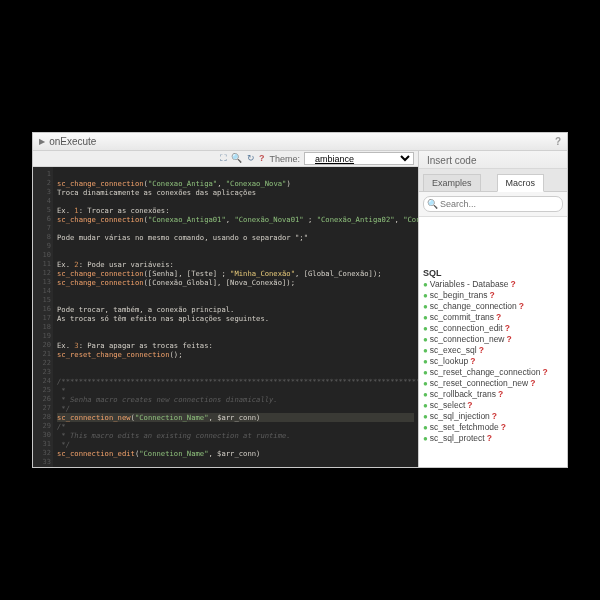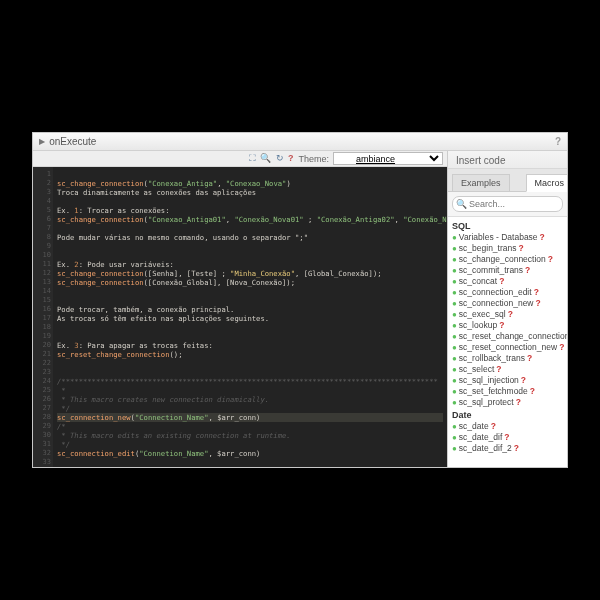--- a/index.html
+++ b/index.html
@@ -56,21 +56,21 @@
     color: #666;
     border-bottom: 1px solid #d8d8d8;
   }
   .toolbar .icons span { margin: 0 1px; cursor: pointer; color:#5a7a9a; }
   .toolbar .icons .q { color:#c05050; font-weight:bold; }
   .toolbar select {
     font-size: 9px;
     height: 13px;
     border: 1px solid #bbb;
     background: #fff;
-    padding: 0 18px;
+    padding: 0 6px;
     width: 110px;
     text-decoration: underline;
   }
   .code {
     flex: 1;
     background: #232323;
     display: flex;
     overflow: hidden;
   }
   .gutter {
@@ -97,21 +97,21 @@
   }
   .code-text .fn { color: #f2a26b; }
   .code-text .str { color: #8ec07c; }
   .code-text .str2 { color: #e6c97a; }
   .code-text .num { color: #d38f59; }
   .code-text .com { color: #5c5c5c; font-style: italic; }
   .code-text .plain { color: #d4d0c8; }
   .code-text .hl-line { background: #3a3a35; display:inline-block; width:100%; }
 
   .side-pane {
-    width: 120px;
+    width: 149px;
     background: #f5f5f5;
     border-left: 1px solid #ccc;
     display: flex;
     flex-direction: column;
     overflow: hidden;
   }
   .side-title {
     font-size: 10px;
     color: #666;
     padding: 4px 8px 2px;
@@ -164,20 +164,21 @@
     flex: 1;
     overflow: hidden;
     padding: 2px 0 0 4px;
     background: #fff;
   }
   .macro-group {
     font-size: 9px;
     font-weight: bold;
     color: #333;
     padding: 2px 0 1px;
+    margin-top: 47px;
   }
   .macro-item {
     font-size: 8.5px;
     line-height: 11px;
     color: #444;
     white-space: nowrap;
     cursor: pointer;
   }
   .macro-item .bullet { color: #5bbf5b; margin-right: 2px; font-size:8px; }
   .macro-item .q { color: #cc3333; font-weight: bold; margin-left: 2px; }
@@ -259,21 +260,21 @@
 <span class="plain">Pode trocar, também, a conexão principal.</span>
 <span class="plain">As trocas só têm efeito nas aplicações seguintes.</span>
 
 
 <span class="plain">Ex. </span><span class="num">3</span><span class="plain">: Para apagar as trocas feitas:</span>
 <span class="fn">sc_reset_change_connection</span><span class="plain">();</span>
 
 
 <span class="com">/***************************************************************************************</span>
 <span class="com"> *</span>
-<span class="com"> * This macro creates new connection dinamically.</span>
+<span class="com"> * Senha macro creates new connections dinamically.</span>
 <span class="com"> */</span>
 <span class="hl-line"><span class="fn">sc_connection_new</span><span class="plain">(</span><span class="str">"Connection_Name"</span><span class="plain">, $arr_conn)</span></span>
 <span class="com">/*</span>
 <span class="com"> * This macro edits an existing connection at runtime.</span>
 <span class="com"> */</span>
 <span class="fn">sc_connection_edit</span><span class="plain">(</span><span class="str">"Connetion_Name"</span><span class="plain">, $arr_conn)</span>
 </div>
       </div>
     </div>
 
@@ -289,21 +290,20 @@
           <input type="text" placeholder="Search..." style="">
         </div>
       </div>
       <div class="macro-list">
         <div class="macro-group">SQL</div>
         <div id="sql-items">
             <div class="macro-item"><span class="bullet">●</span>Variables - Database<span class="q">?</span></div>
             <div class="macro-item"><span class="bullet">●</span>sc_begin_trans<span class="q">?</span></div>
             <div class="macro-item"><span class="bullet">●</span>sc_change_connection<span class="q">?</span></div>
             <div class="macro-item"><span class="bullet">●</span>sc_commit_trans<span class="q">?</span></div>
-            <div class="macro-item"><span class="bullet">●</span>sc_concat<span class="q">?</span></div>
             <div class="macro-item"><span class="bullet">●</span>sc_connection_edit<span class="q">?</span></div>
             <div class="macro-item"><span class="bullet">●</span>sc_connection_new<span class="q">?</span></div>
             <div class="macro-item"><span class="bullet">●</span>sc_exec_sql<span class="q">?</span></div>
             <div class="macro-item"><span class="bullet">●</span>sc_lookup<span class="q">?</span></div>
             <div class="macro-item"><span class="bullet">●</span>sc_reset_change_connection<span class="q">?</span></div>
             <div class="macro-item"><span class="bullet">●</span>sc_reset_connection_new<span class="q">?</span></div>
             <div class="macro-item"><span class="bullet">●</span>sc_rollback_trans<span class="q">?</span></div>
             <div class="macro-item"><span class="bullet">●</span>sc_select<span class="q">?</span></div>
             <div class="macro-item"><span class="bullet">●</span>sc_sql_injection<span class="q">?</span></div>
             <div class="macro-item"><span class="bullet">●</span>sc_set_fetchmode<span class="q">?</span></div>

